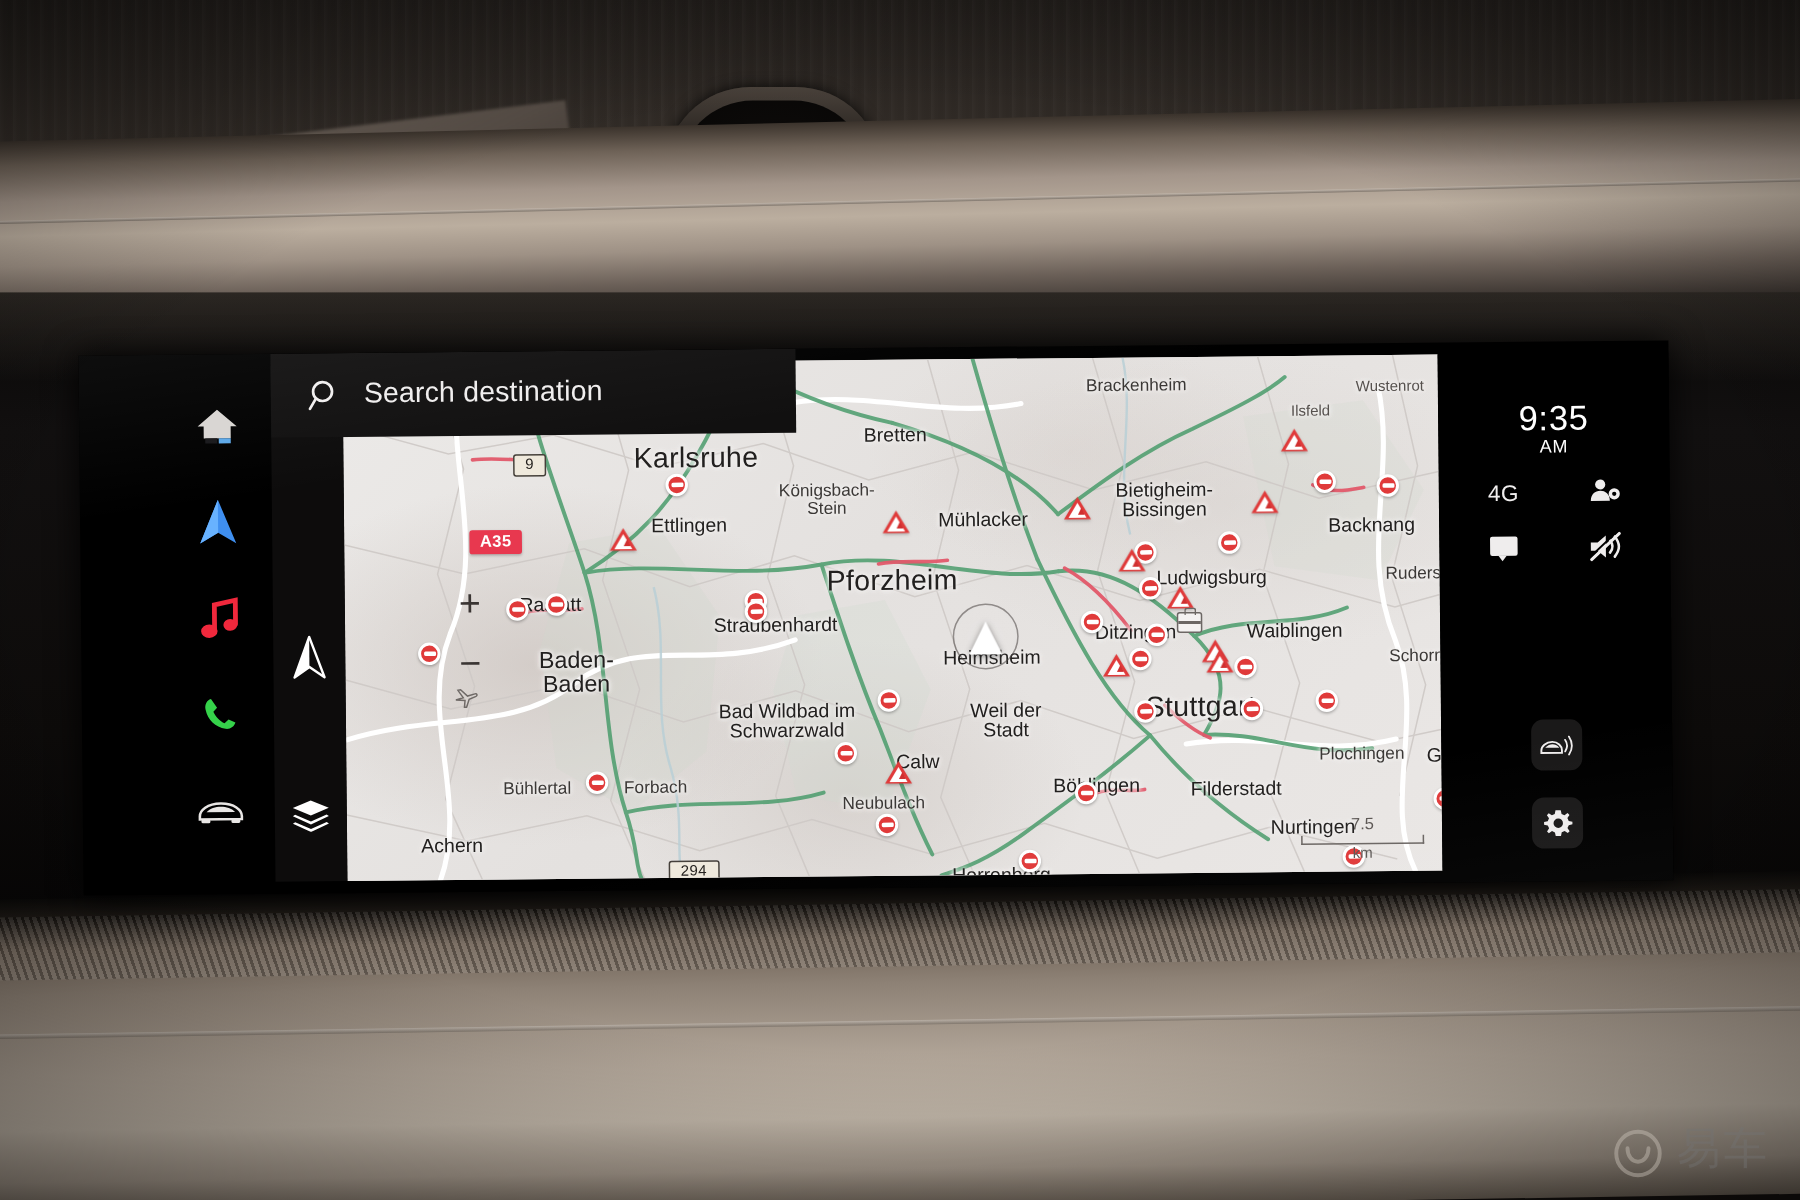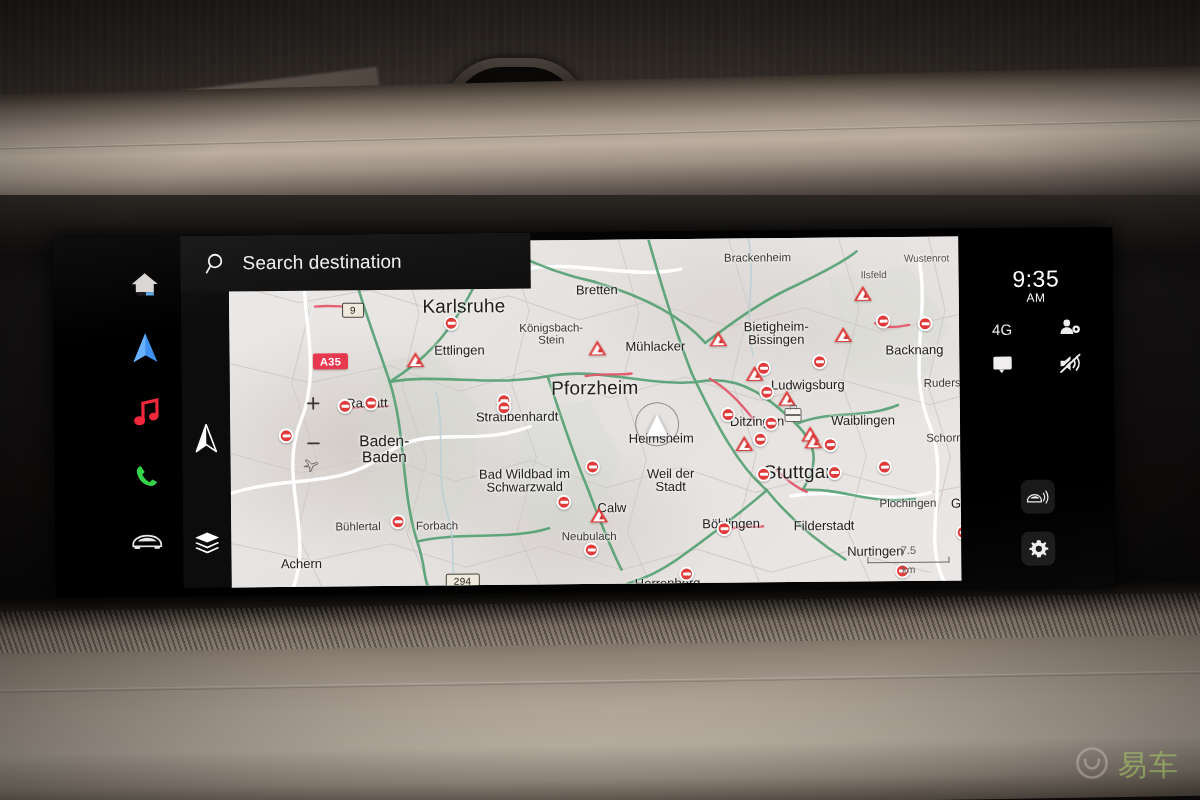--- a/index.html
+++ b/index.html
@@ -255,22 +255,22 @@
     position: absolute; left: 0; bottom: 14px; width: 154px;
     display: flex; flex-direction: column; align-items: center; gap: 18px;
   }
   .tile {
     width: 34px; height: 34px; border-radius: 8px; background: #1a1919;
     display: flex; align-items: center; justify-content: center;
   }
 
   
   .watermark {
-    position: absolute; right: 20px; bottom: 14px; display: flex; align-items: flex-start; gap: 9px;
-    opacity: 0.42; color: #bef264; z-index: 50;
+    position: absolute; right: 20px; bottom: 14px; display: flex; align-items: flex-end; gap: 9px;
+    opacity: 0.42; color: #737373; z-index: 50;
   }
   .watermark .wm-text { font-size: 29px; letter-spacing: 2px; font-family: "DejaVu Sans", sans-serif; }
 </style>
 </head>
 <body>
 
 <div id="scene">
 
   <div class="dash-upper"></div>
   <div class="cluster-hood">

